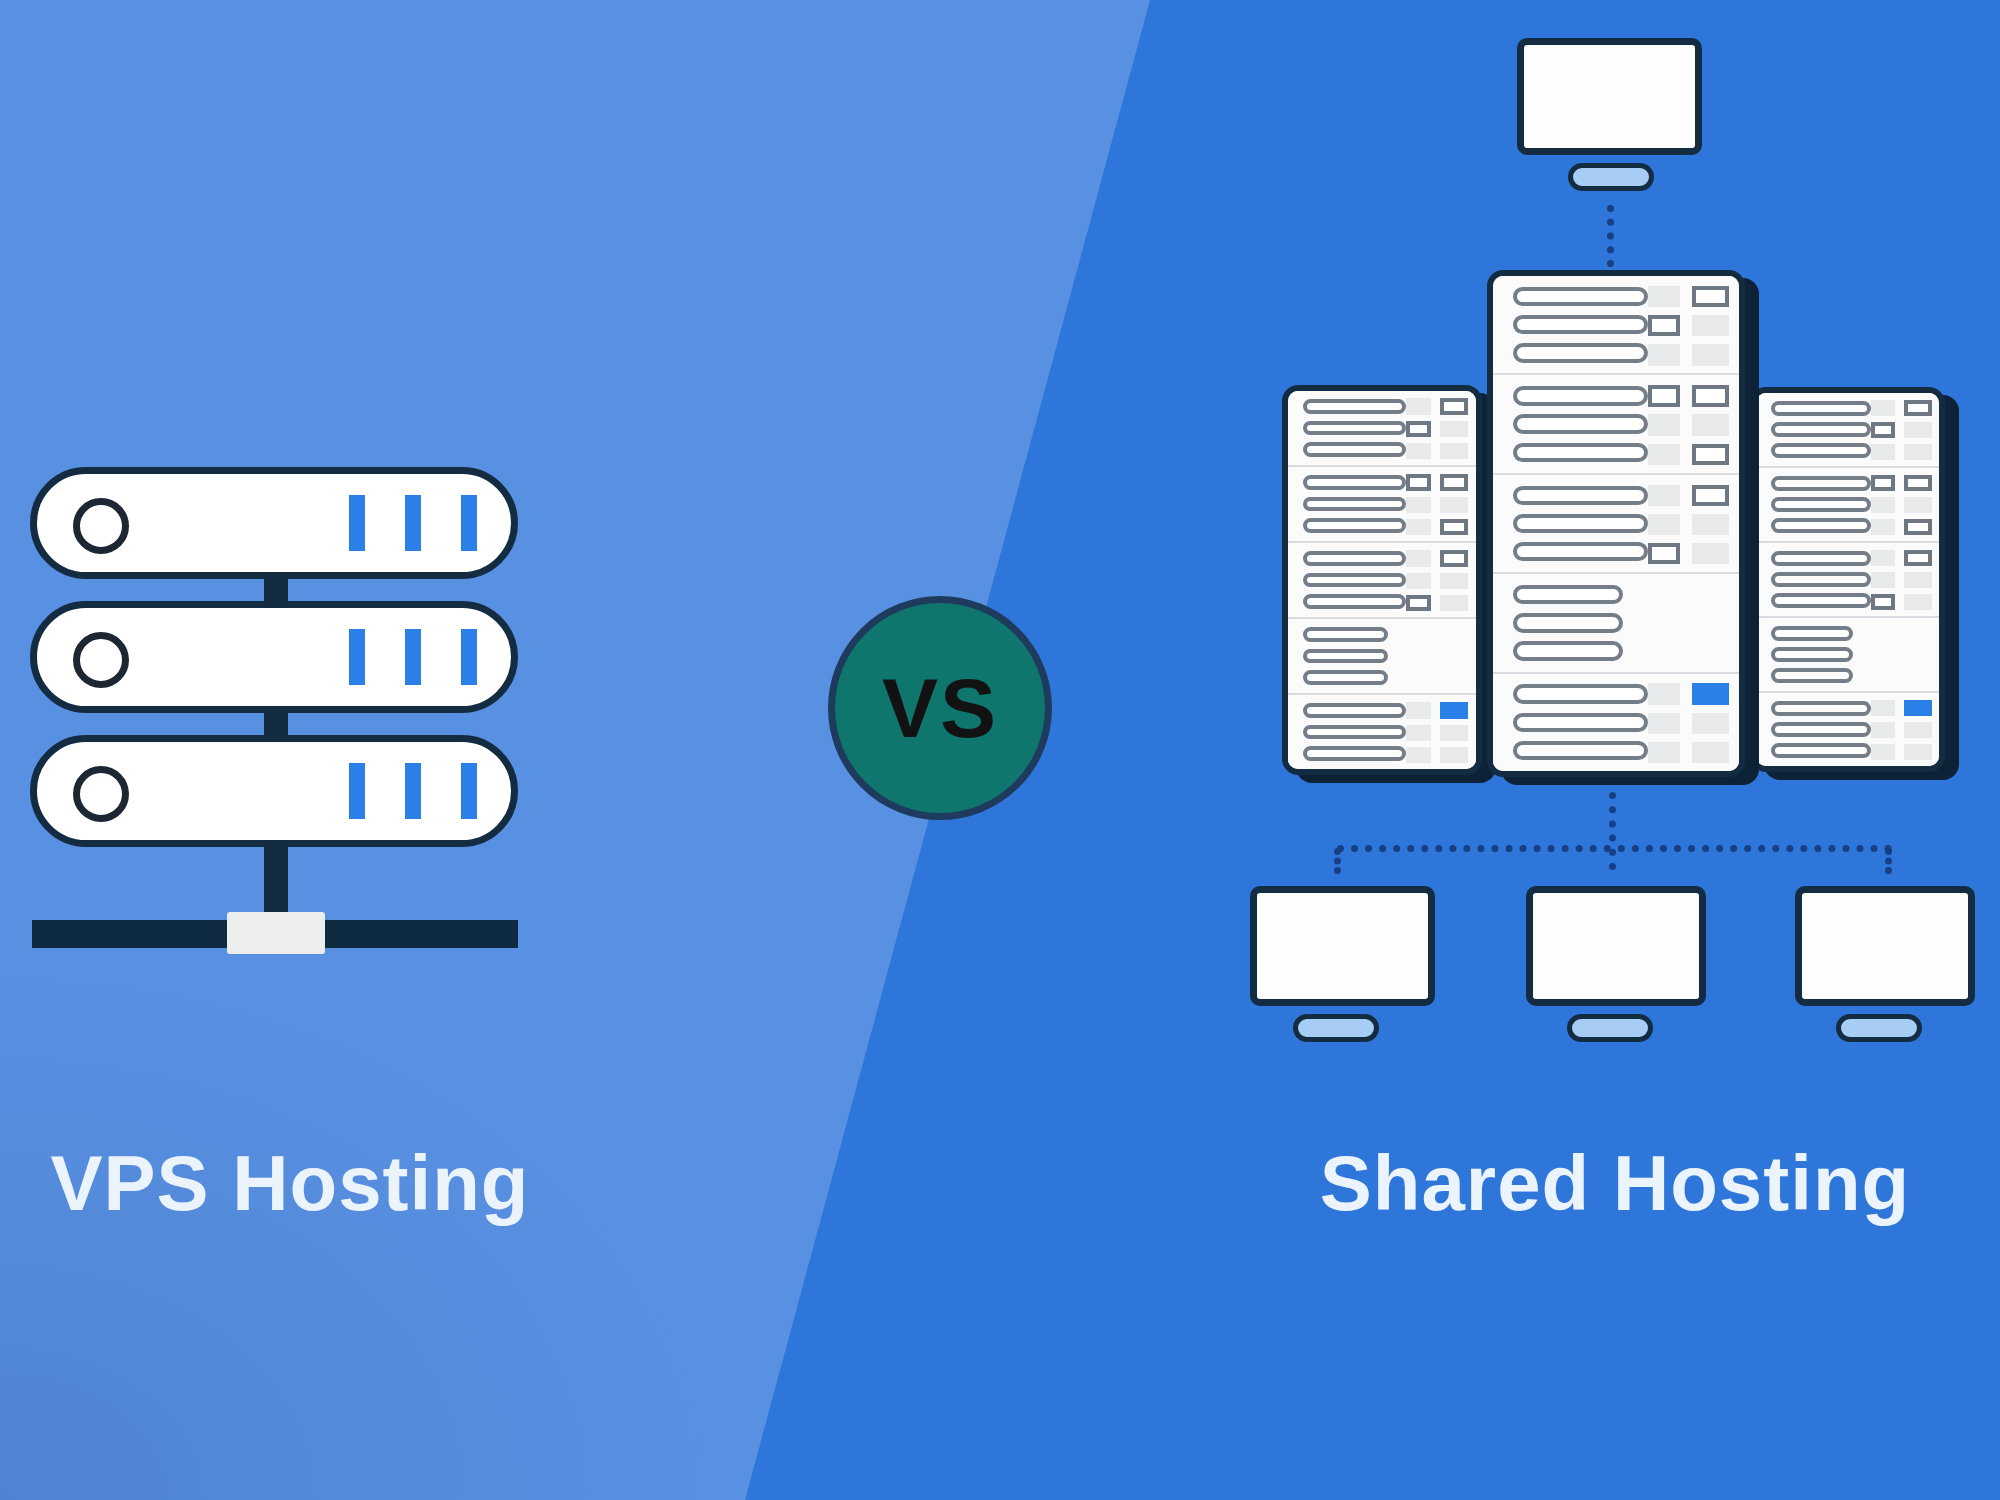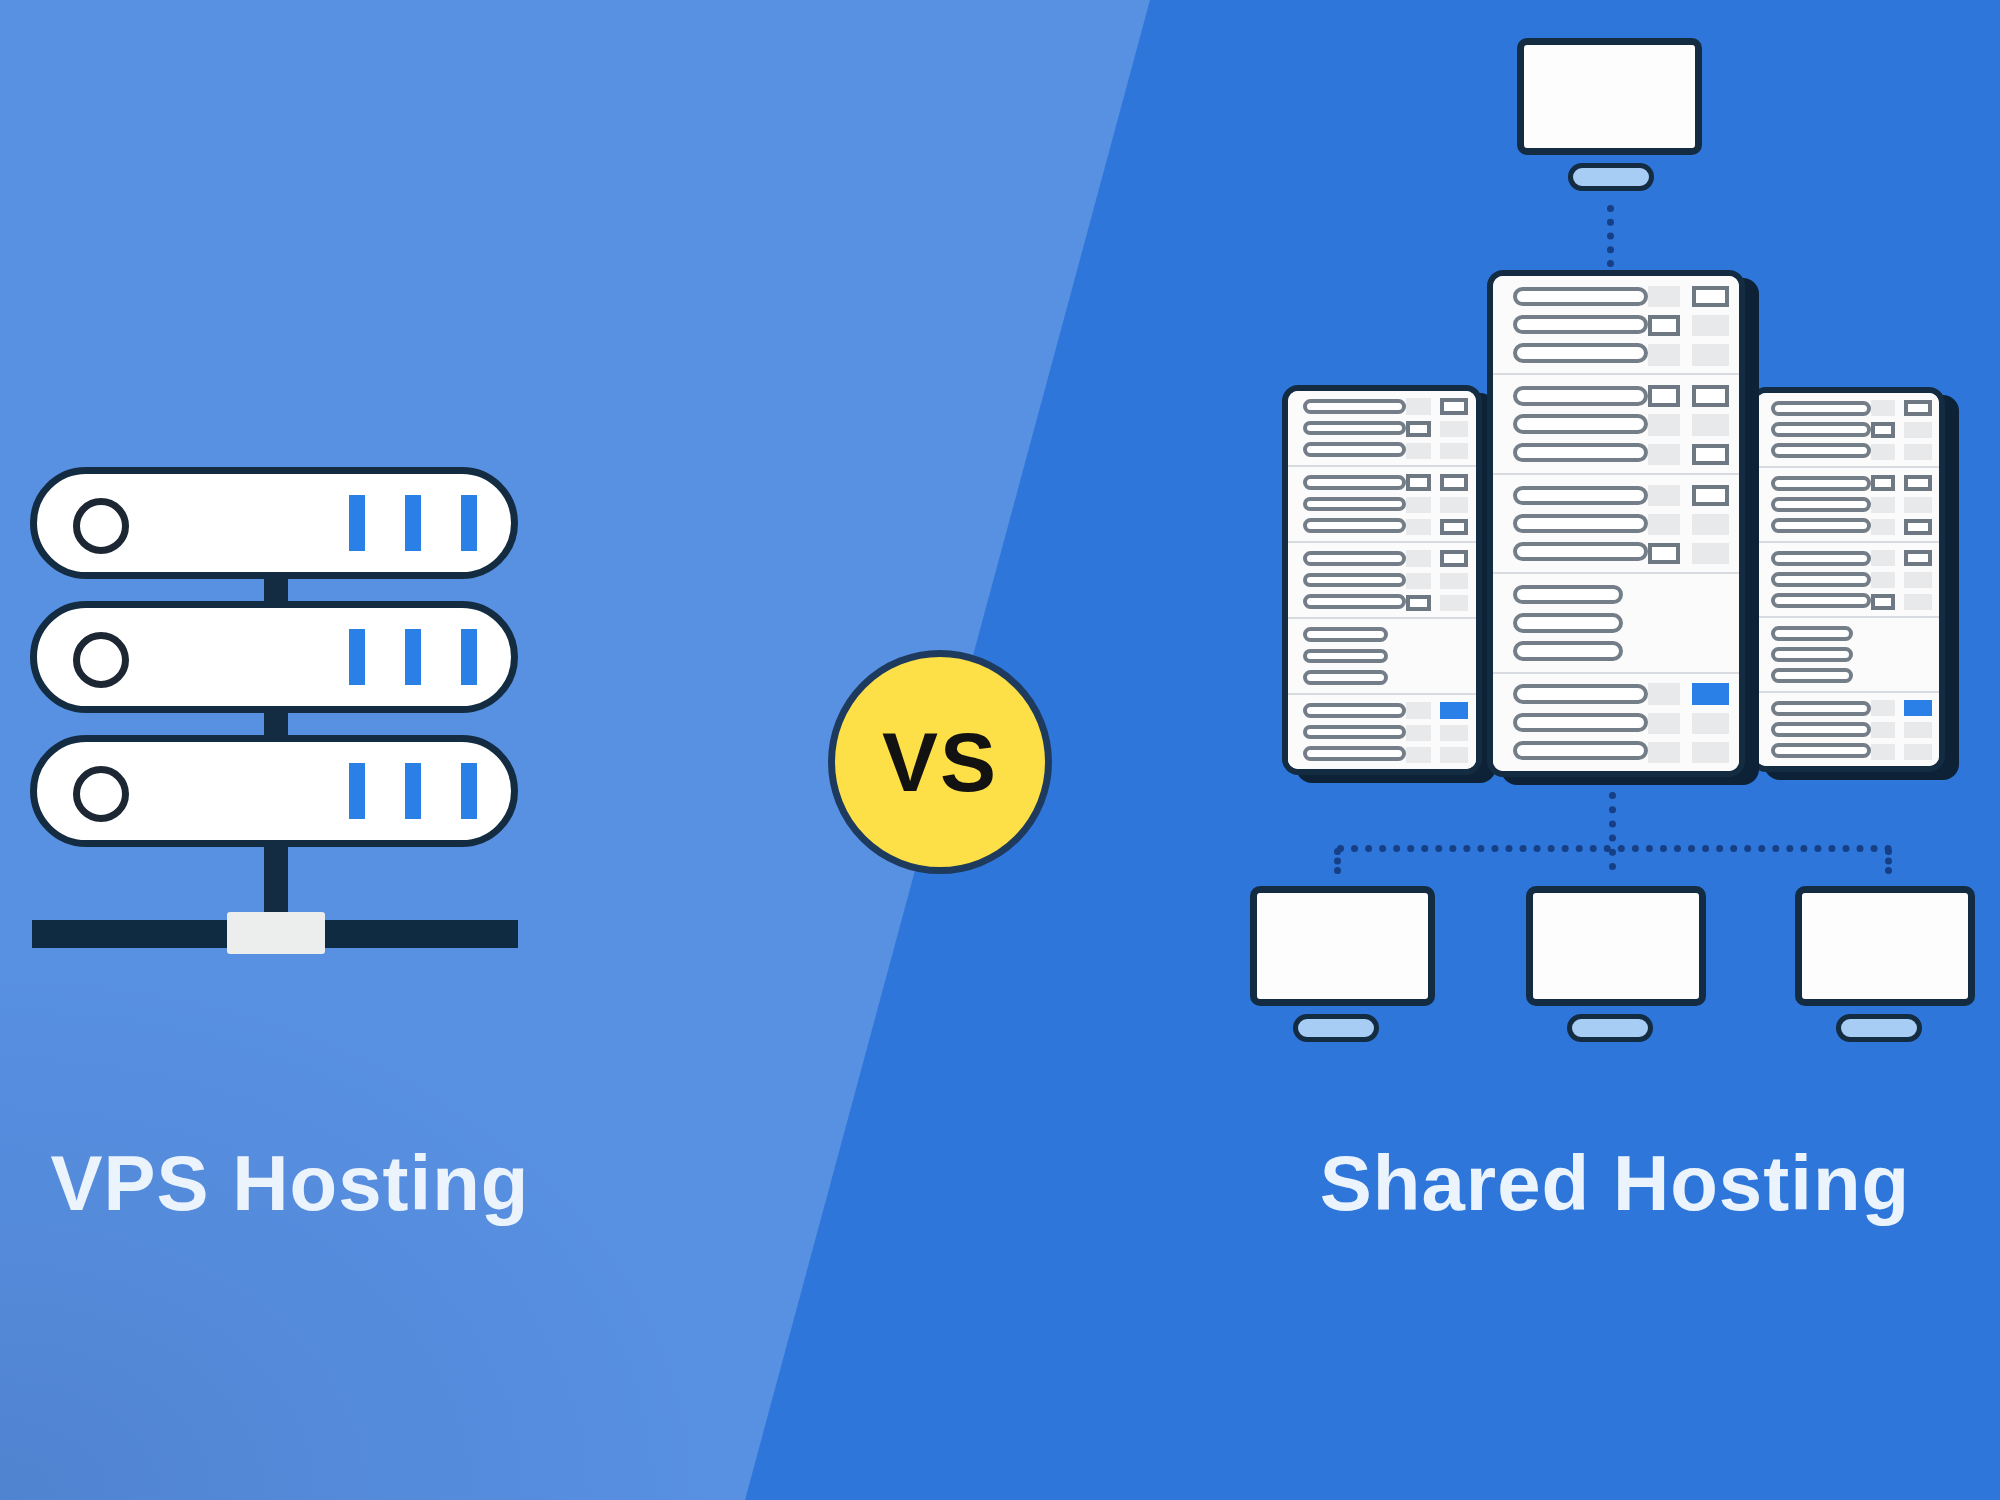--- a/index.html
+++ b/index.html
@@ -17,21 +17,21 @@
   .pill-circle{position:absolute;left:36px;top:24px;width:42px;height:42px;
      border:7px solid #1d2733;border-radius:50%;background:#fff;}
   .pill-bar{position:absolute;top:21px;width:16px;height:56px;background:#2b80e8;}
   .pill-bar.b1{left:312px}.pill-bar.b2{left:368px}.pill-bar.b3{left:424px}
   .stack-connector{position:absolute;left:264px;width:24px;background:#142c42;z-index:1;}
   .c1{top:570px;height:40px}.c2{top:704px;height:40px}
   .stack-pole{position:absolute;left:264px;top:840px;width:24px;height:86px;background:#142c42;z-index:1;}
   .base-bar{position:absolute;left:32px;top:920px;width:486px;height:28px;background:#0f2b42;}
   .base-node{position:absolute;left:227px;top:912px;width:98px;height:42px;background:#eceded;border-radius:3px;z-index:3;}
   
-  .vs-badge{position:absolute;left:828px;top:650px;width:210px;height:210px;background:#fde047;
+  .vs-badge{position:absolute;left:828px;top:596px;width:210px;height:210px;background:#0f766e;
      border:7px solid #1e3b5e;border-radius:50%;display:flex;align-items:center;justify-content:center;z-index:5;}
   .vs-badge span{font-size:84px;font-weight:bold;letter-spacing:2px;color:#121212;}
   
   .monitor{position:absolute;background:#fdfdfe;border:7px solid #142c42;border-radius:10px;}
   .m-top{left:1517px;top:38px;width:171px;height:103px;}
   .m-b1{left:1250px;top:886px;width:171px;height:106px;}
   .m-b2{left:1526px;top:886px;width:166px;height:106px;}
   .m-b3{left:1795px;top:886px;width:166px;height:106px;}
   .stand{position:absolute;width:76px;height:18px;background:#a8cdf5;border:5px solid #142c42;border-radius:14px;}
   .s-top{left:1568px;top:163px;}

